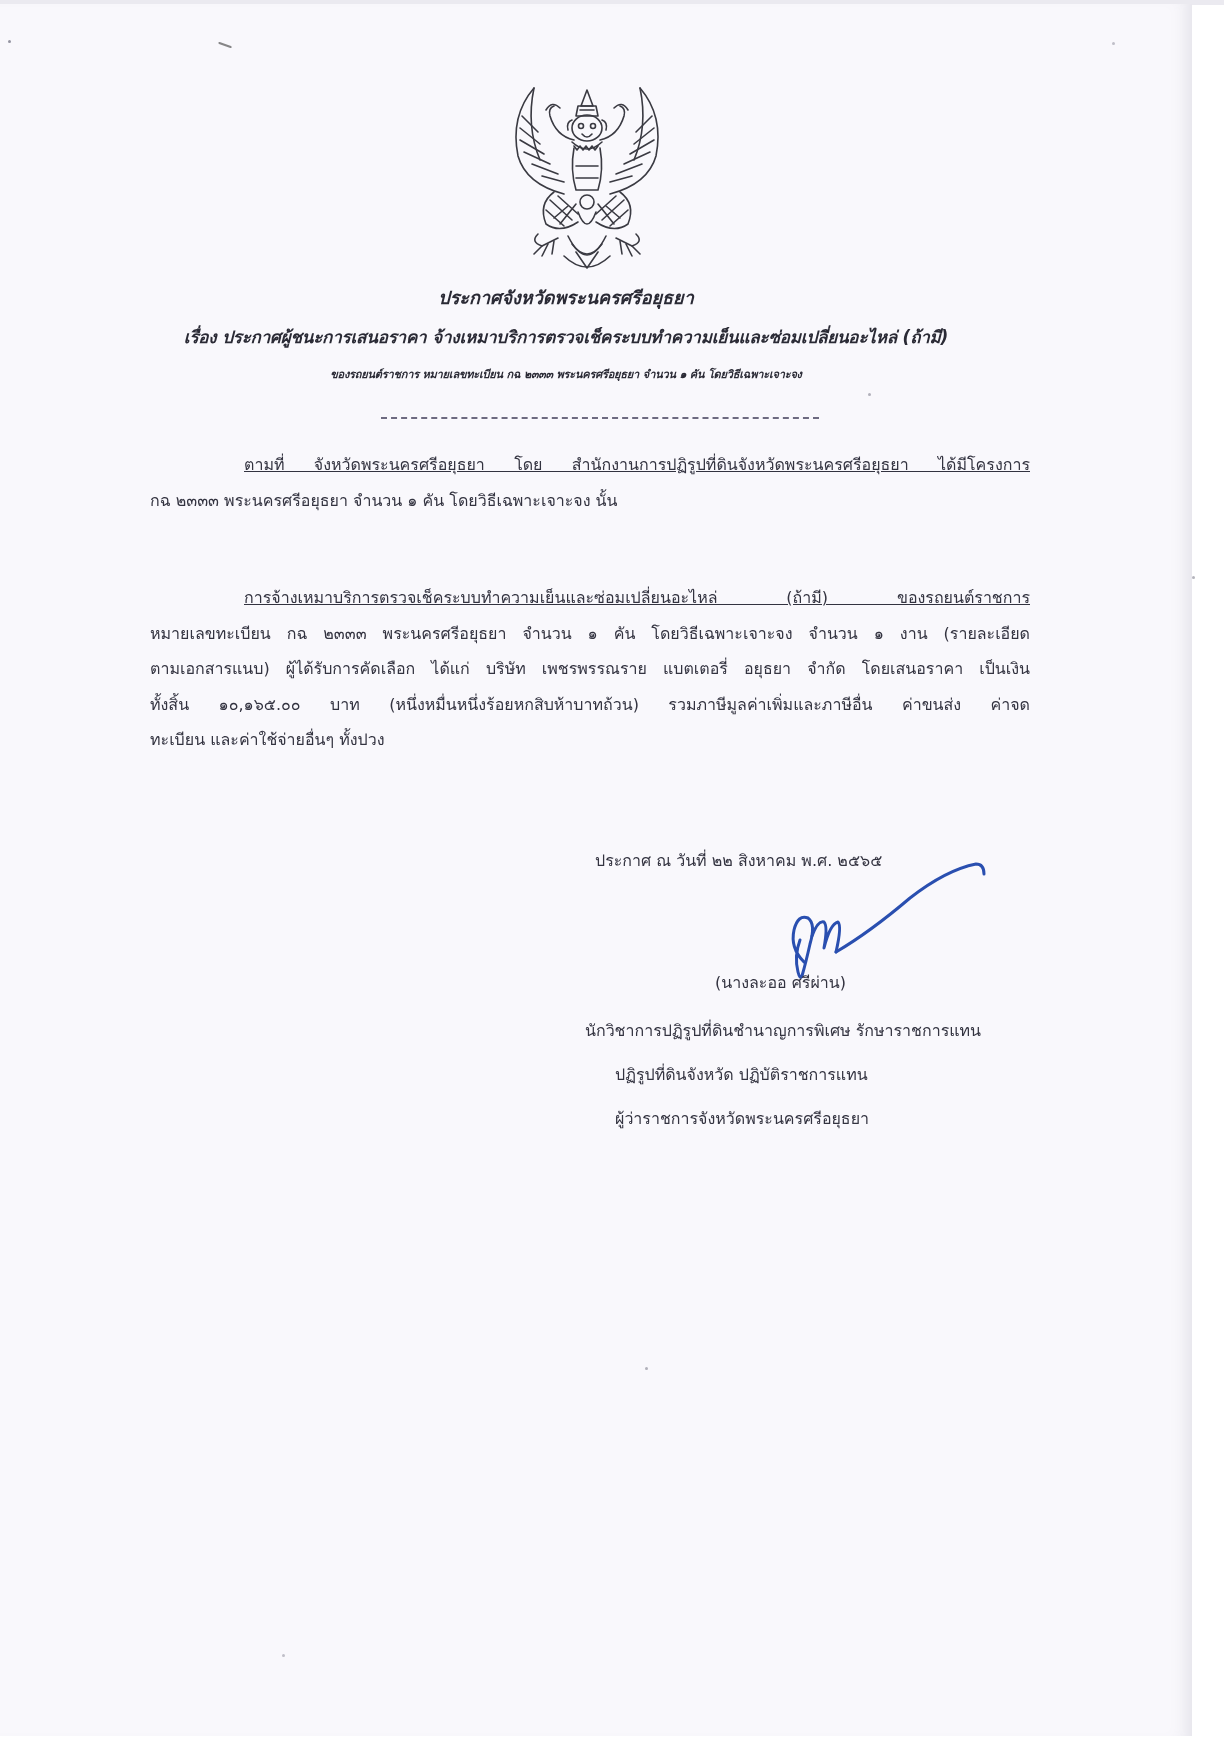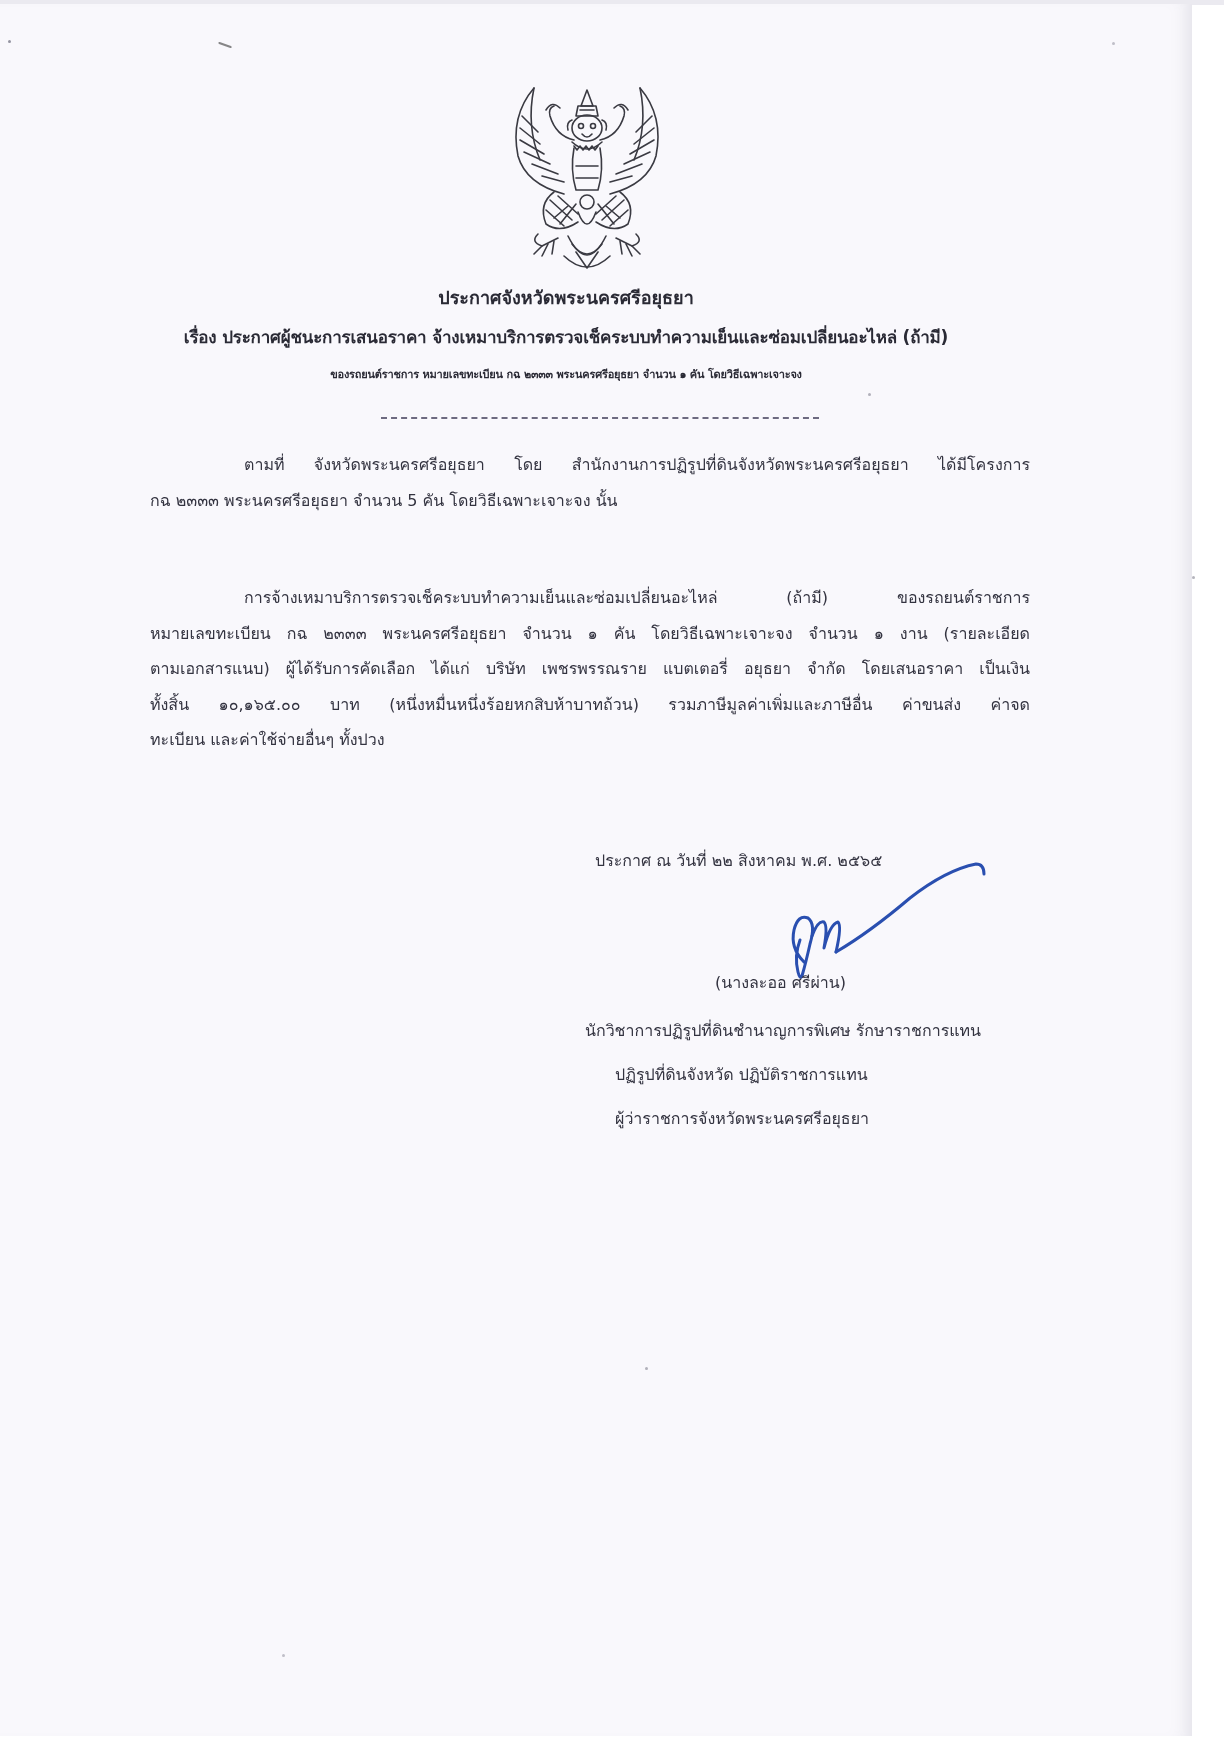--- a/index.html
+++ b/index.html
@@ -13,33 +13,33 @@
     position: absolute; left: 0; top: 4px; width: 1192px; height: 1732px;
     background: #f9f8fc;
     box-shadow: inset -18px 0 18px -14px rgba(120,120,140,0.18);
   }
   .topstrip { position:absolute; left:0; top:0; width:1224px; height:5px; background:#ebeaf0; }
   .speck { position:absolute; width:3px; height:3px; border-radius:50%; background:#6a6a7a; opacity:.7; }
   .speck.line { width:14px; height:2px; border-radius:1px; transform:rotate(20deg); background:#555; }
 
   .emblem { position:absolute; left:498px; top:86px; width:178px; height:188px; }
 
-  .center-line { position:absolute; left:0; width:1132px; text-align:center; white-space:nowrap; }
+  .center-line { position:absolute; left:0; width:1132px; text-align:center; white-space:nowrap;font-style:italic; }
   .title { top:283px; font-size:18px; font-weight:bold; color:#2a2a35; }
   .subject { top:323px; font-size:17px; font-weight:bold; color:#2a2a35; letter-spacing:-0.2px; }
   .subject2 { top:365px; font-size:11px; font-weight:bold; color:#2a2a35; letter-spacing:-0.2px; }
 
   .dashline {
     position:absolute; left:381px; top:417px; width:438px; height:0;
     border-top:2px dashed #6d6a80;
   }
 
   .para { position:absolute; left:150px; width:880px; font-size:16px; color:#333340; line-height:35.5px; }
   .para .line { display:block; white-space:nowrap; }
-  .para .line.indent { padding-left:94px; }
+  .para .line.indent { padding-left:94px;text-decoration:underline; }
   .p1 { top:447px; }
   .p2 { top:580px; }
   .p1 .line, .p2 .line { text-align:justify; text-align-last:justify; }
   .p1 .line.last, .p2 .line.last { text-align-last:left; }
 
   .dateline { position:absolute; left:595px; top:848px; font-size:16px; color:#333340; white-space:nowrap; }
 
   .signature { position:absolute; left:780px; top:852px; width:210px; height:130px; }
 
   .sigblock { position:absolute; left:585px; top:970px; width:460px; font-size:16px; color:#333340; }
@@ -126,21 +126,21 @@
 </svg>
 
 <div class="center-line title">ประกาศจังหวัดพระนครศรีอยุธยา</div>
 <div class="center-line subject">เรื่อง ประกาศผู้ชนะการเสนอราคา จ้างเหมาบริการตรวจเช็คระบบทำความเย็นและซ่อมเปลี่ยนอะไหล่ (ถ้ามี)</div>
 <div class="center-line subject2">ของรถยนต์ราชการ หมายเลขทะเบียน กฉ ๒๓๓๓ พระนครศรีอยุธยา จำนวน ๑ คัน โดยวิธีเฉพาะเจาะจง</div>
 
 <div class="dashline"></div>
 
 <div class="para p1">
   <span class="line indent">ตามที่ จังหวัดพระนครศรีอยุธยา โดย สำนักงานการปฏิรูปที่ดินจังหวัดพระนครศรีอยุธยา ได้มีโครงการ</span>
-  <span class="line last">กฉ ๒๓๓๓ พระนครศรีอยุธยา จำนวน 5 คัน โดยวิธีเฉพาะเจาะจง  นั้น</span>
+  <span class="line last">กฉ ๒๓๓๓ พระนครศรีอยุธยา จำนวน ๑ คัน โดยวิธีเฉพาะเจาะจง  นั้น</span>
 </div>
 
 <div class="para p2">
   <span class="line indent">การจ้างเหมาบริการตรวจเช็คระบบทำความเย็นและซ่อมเปลี่ยนอะไหล่ (ถ้ามี) ของรถยนต์ราชการ</span>
   <span class="line">หมายเลขทะเบียน กฉ ๒๓๓๓ พระนครศรีอยุธยา จำนวน ๑ คัน โดยวิธีเฉพาะเจาะจง จำนวน ๑ งาน (รายละเอียด</span>
   <span class="line">ตามเอกสารแนบ) ผู้ได้รับการคัดเลือก ได้แก่ บริษัท เพชรพรรณราย แบตเตอรี่ อยุธยา จำกัด โดยเสนอราคา เป็นเงิน</span>
   <span class="line">ทั้งสิ้น ๑๐,๑๖๕.๐๐ บาท (หนึ่งหมื่นหนึ่งร้อยหกสิบห้าบาทถ้วน) รวมภาษีมูลค่าเพิ่มและภาษีอื่น ค่าขนส่ง ค่าจด</span>
   <span class="line last">ทะเบียน และค่าใช้จ่ายอื่นๆ ทั้งปวง</span>
 </div>
 

